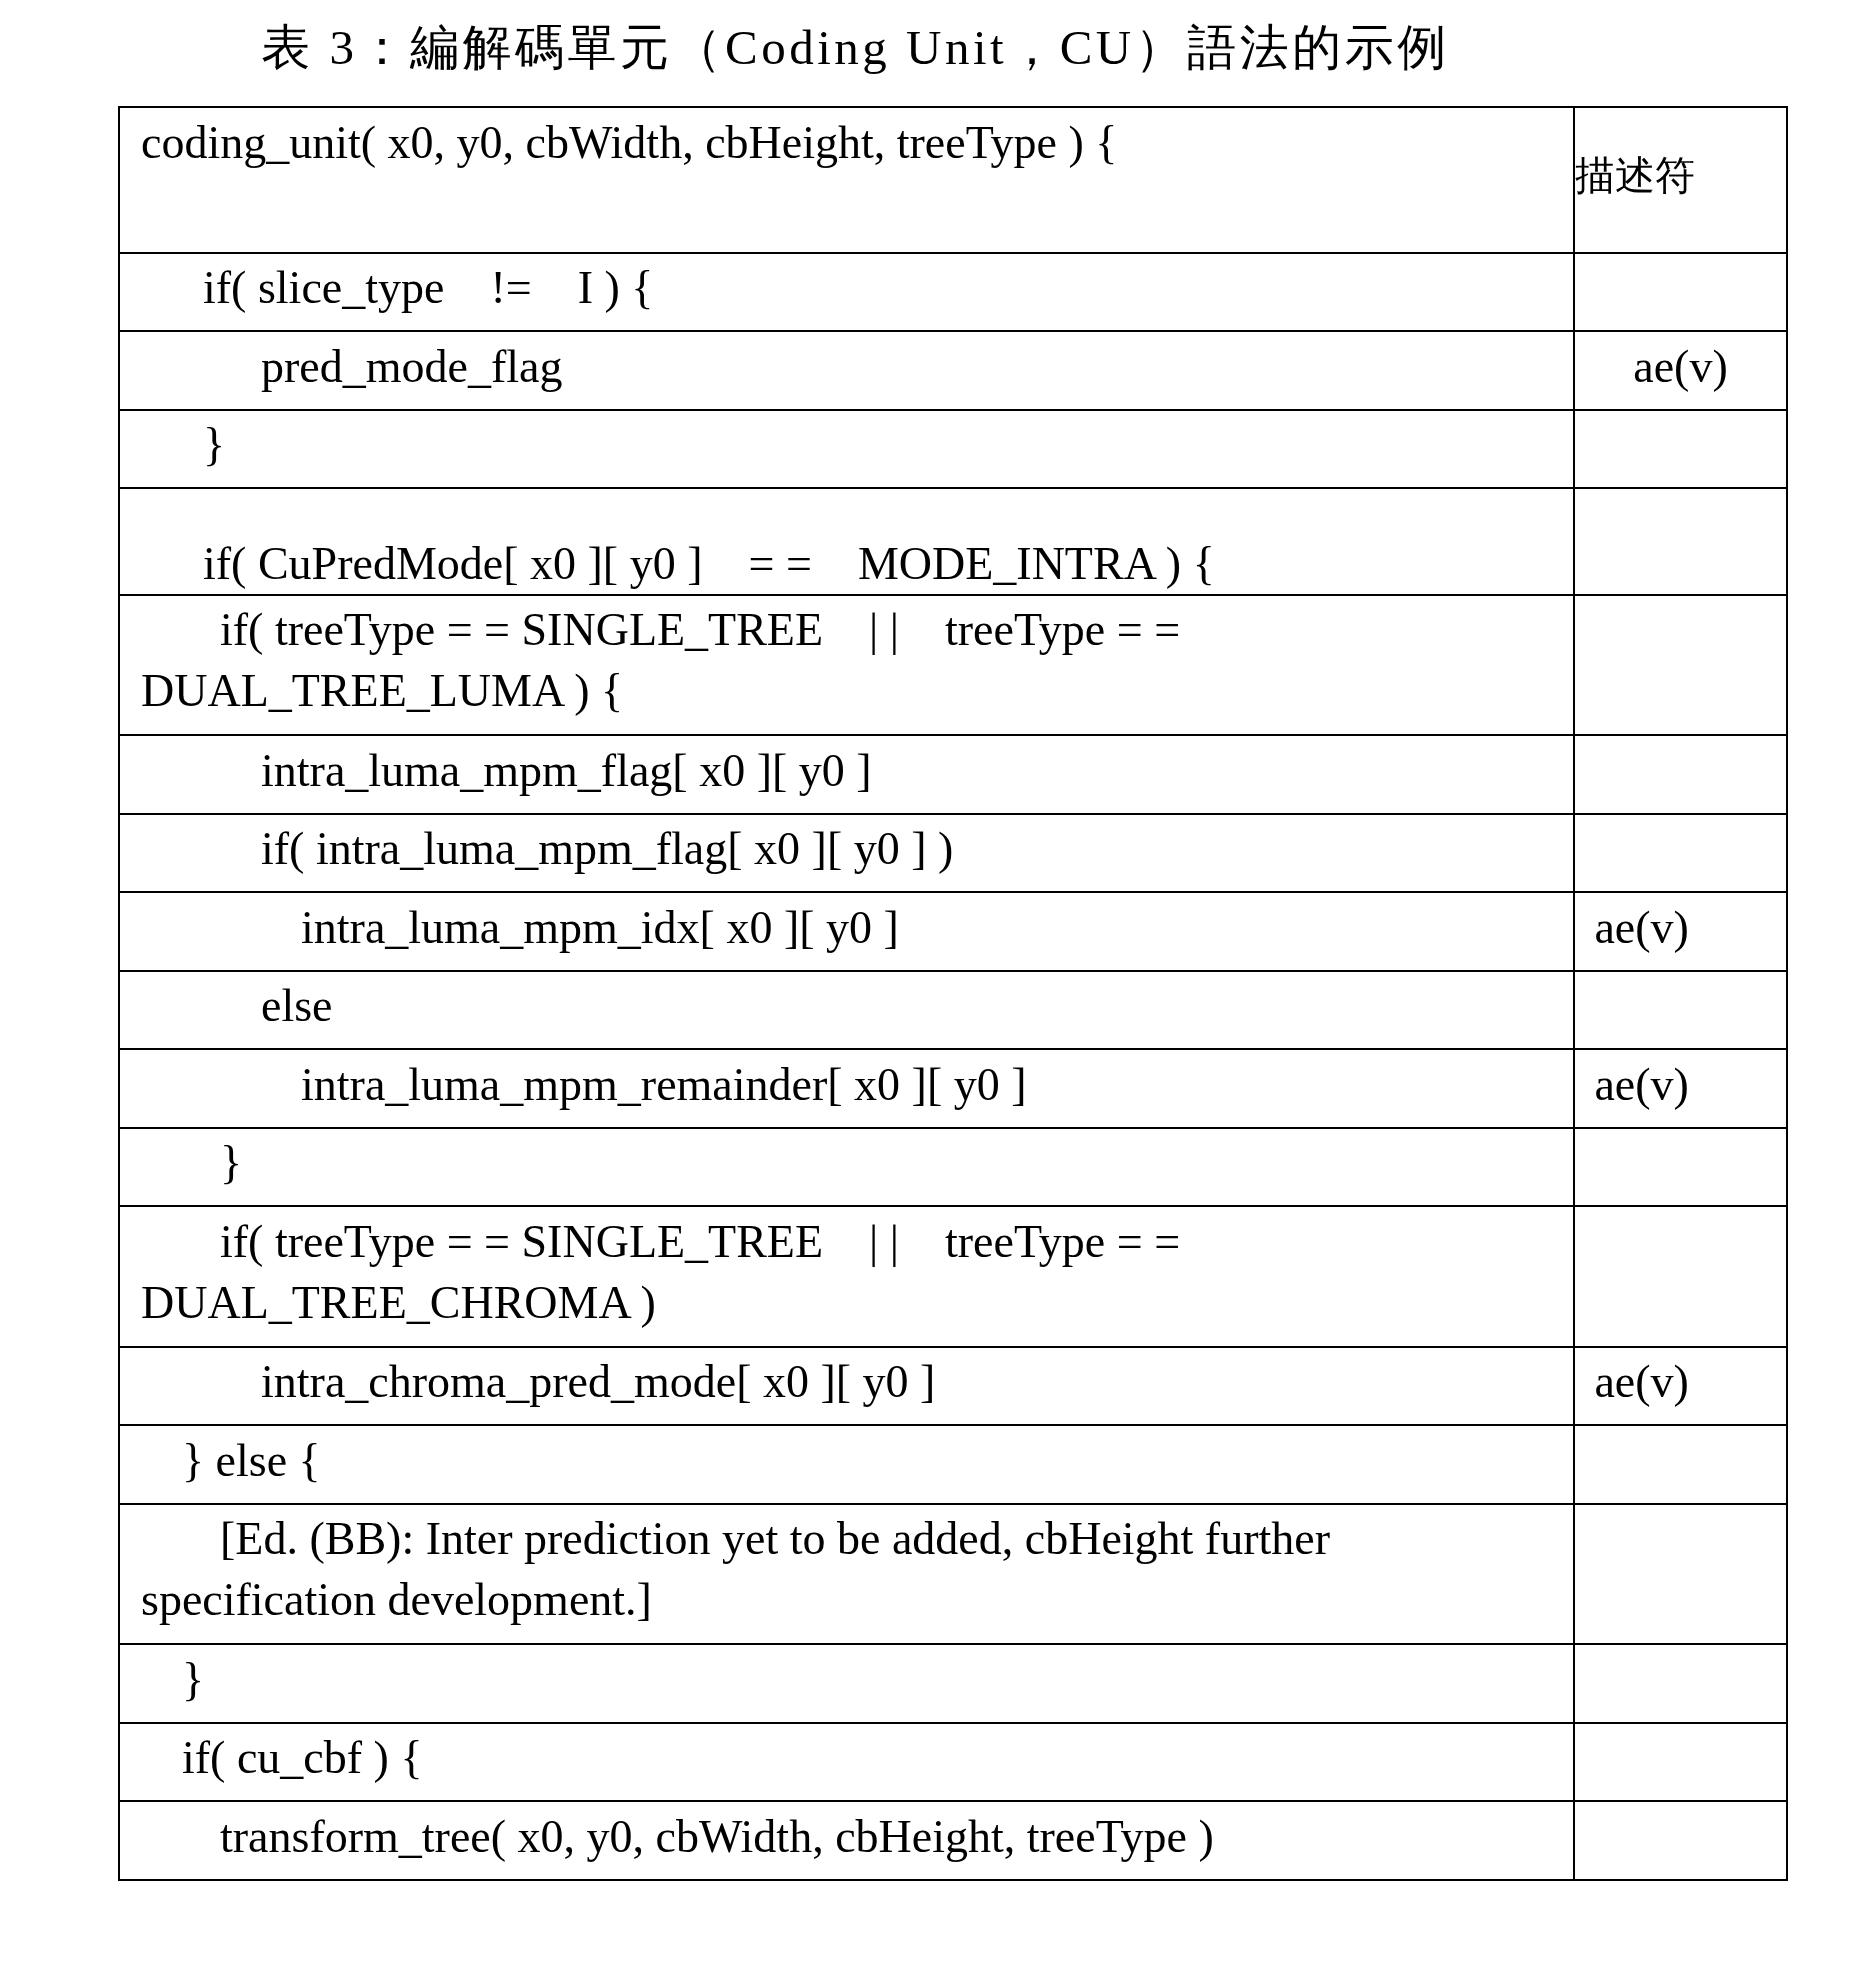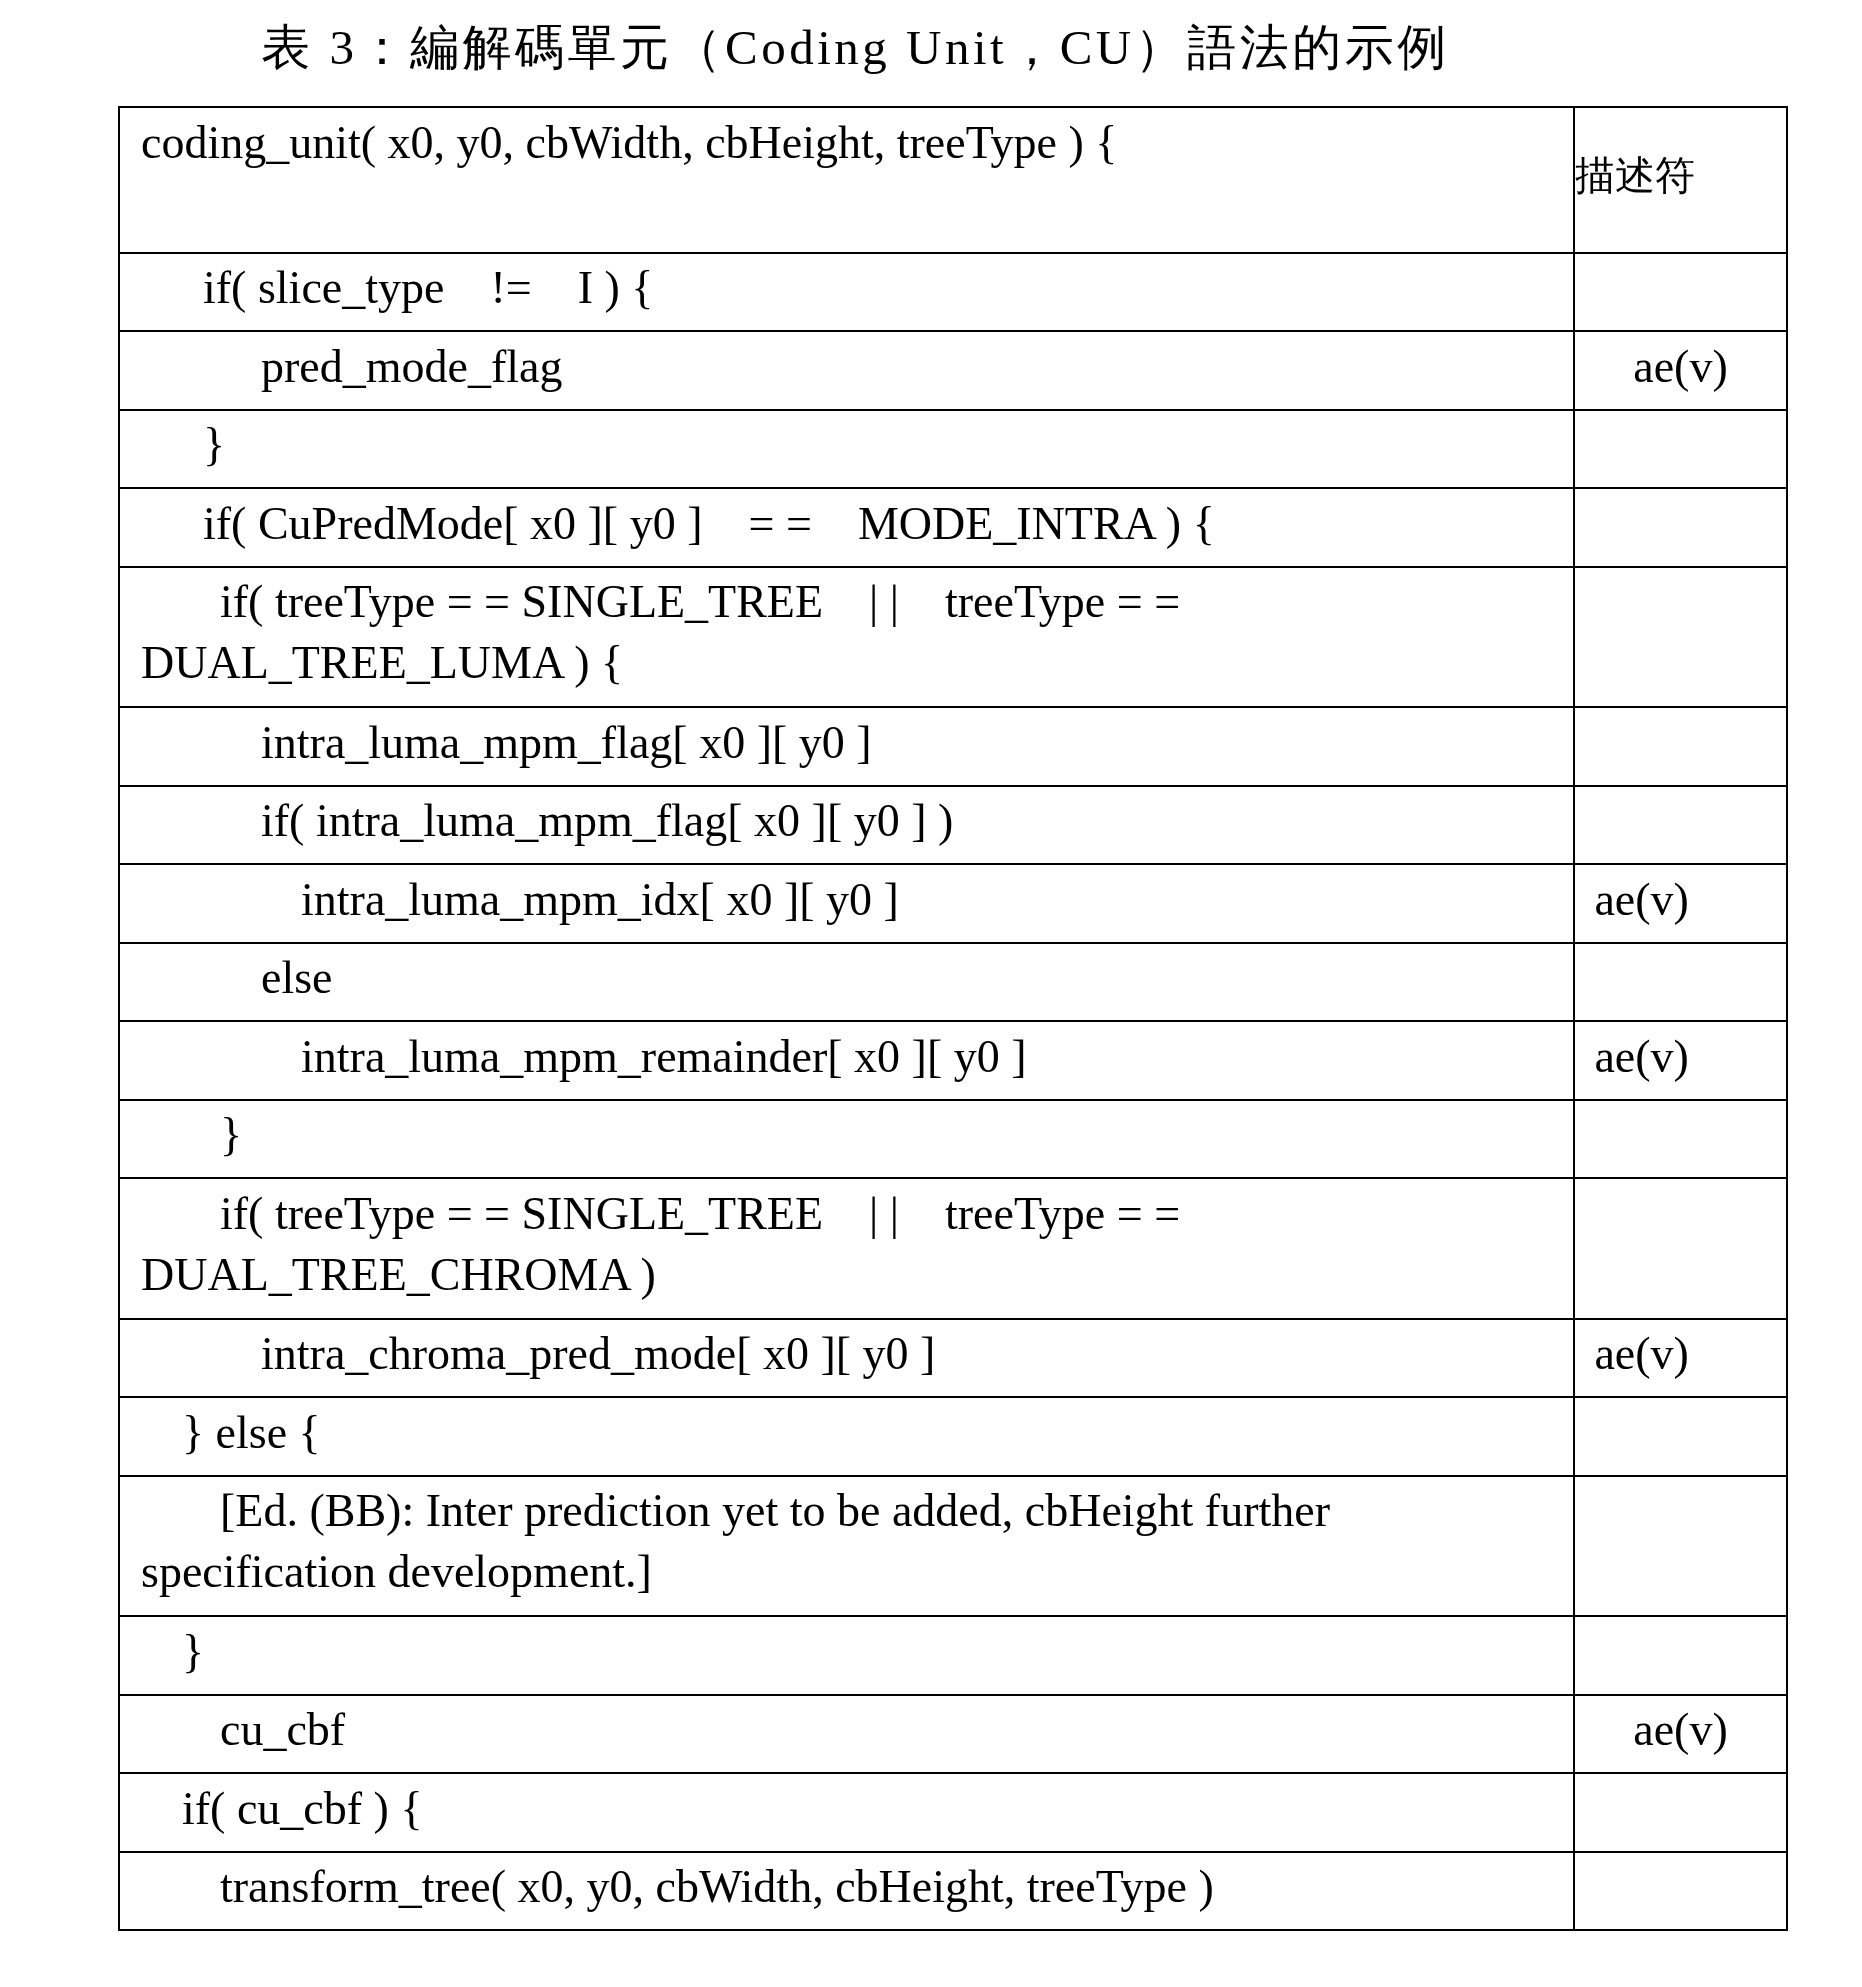--- a/index.html
+++ b/index.html
@@ -84,21 +84,21 @@
       </tr>
       <tr class="single">
         <td class="syntax-cell"><span class="line" style="padding-left: 120px;">pred_mode_flag</span></td>
         <td class="desc-cell center">ae(v)</td>
       </tr>
       <tr class="single">
         <td class="syntax-cell"><span class="line" style="padding-left: 62px;">}</span></td>
         <td class="desc-cell center"></td>
       </tr>
       <tr class="single">
-        <td class="syntax-cell"><span class="line" style="padding-left: 62px;">if( CuPredMode[ x0 ][ y0 ]    = =    MODE_INTRA ) {</span></td>
+        <td class="syntax-cell"><span class="line" style="padding-left: 62px; margin-top: 40px;">if( CuPredMode[ x0 ][ y0 ]    = =    MODE_INTRA ) {</span></td>
         <td class="desc-cell center"></td>
       </tr>
       <tr class="double">
         <td class="syntax-cell"><span class="line" style="padding-left: 79px;">if( treeType = = SINGLE_TREE    | |    treeType = =</span><span class="line">DUAL_TREE_LUMA ) {</span></td>
         <td class="desc-cell center"></td>
       </tr>
       <tr class="single">
         <td class="syntax-cell"><span class="line" style="padding-left: 120px;">intra_luma_mpm_flag[ x0 ][ y0 ]</span></td>
         <td class="desc-cell center"></td>
       </tr>
@@ -136,24 +136,20 @@
       </tr>
       <tr class="double">
         <td class="syntax-cell"><span class="line" style="padding-left: 79px;">[Ed. (BB): Inter prediction yet to be added, cbHeight further</span><span class="line">specification development.]</span></td>
         <td class="desc-cell center"></td>
       </tr>
       <tr class="single">
         <td class="syntax-cell"><span class="line" style="padding-left: 41px;">}</span></td>
         <td class="desc-cell center"></td>
       </tr>
       <tr class="single">
-        <td class="syntax-cell"><span class="line" style="padding-left: 79px;">cu_cbf</span></td>
-        <td class="desc-cell center">ae(v)</td>
-      </tr>
-      <tr class="single">
         <td class="syntax-cell"><span class="line" style="padding-left: 41px;">if( cu_cbf ) {</span></td>
         <td class="desc-cell center"></td>
       </tr>
       <tr class="single">
         <td class="syntax-cell"><span class="line" style="padding-left: 79px;">transform_tree( x0, y0, cbWidth, cbHeight, treeType )</span></td>
         <td class="desc-cell center"></td>
       </tr>
     </tbody>
 </table>
 

